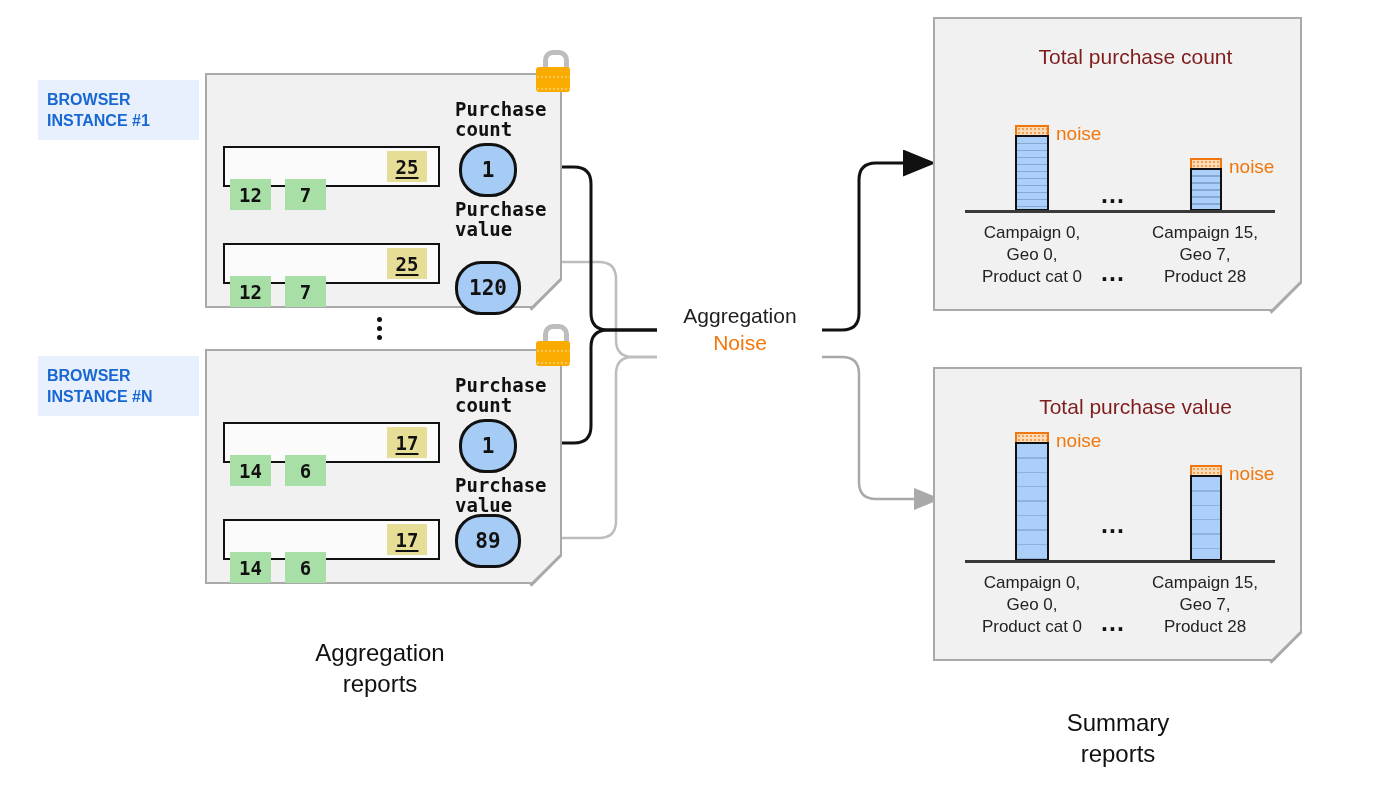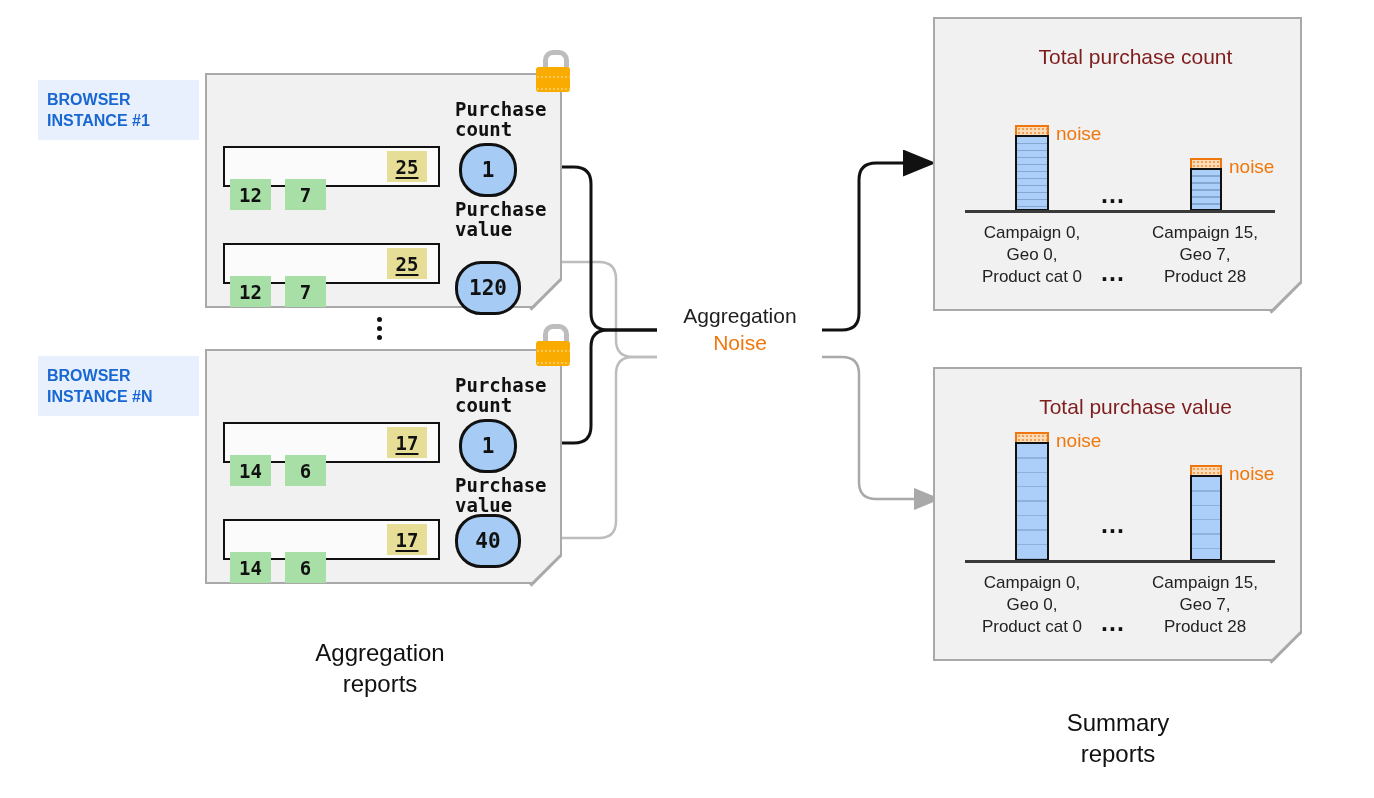--- a/index.html
+++ b/index.html
@@ -141,21 +141,21 @@
       <span class="chip yellow u" style="left:162px;">17</span>
     </div>
     <div class="pill" style="left:252px;top:68px;width:52px;">1</div>
     <div class="metric-label pre" style="top:124px;">Purchase
 value</div>
     <div class="data-row" style="top:168px;">
       <span class="chip green" style="left:5px;">14</span>
       <span class="chip green" style="left:60px;">6</span>
       <span class="chip yellow u" style="left:162px;">17</span>
     </div>
-    <div class="pill" style="left:248px;top:163px;width:60px;">40</div>
+    <div class="pill" style="left:248px;top:163px;width:60px;">89</div>
     <div class="fold-cover"></div>
     <div class="fold-line"></div>
   </div>
   <div class="lock" style="left:536px;top:322px;">
     <span class="shackle"></span>
     <span class="body"></span>
   </div>
 
   <div class="process">
     <div>Aggregation</div>

